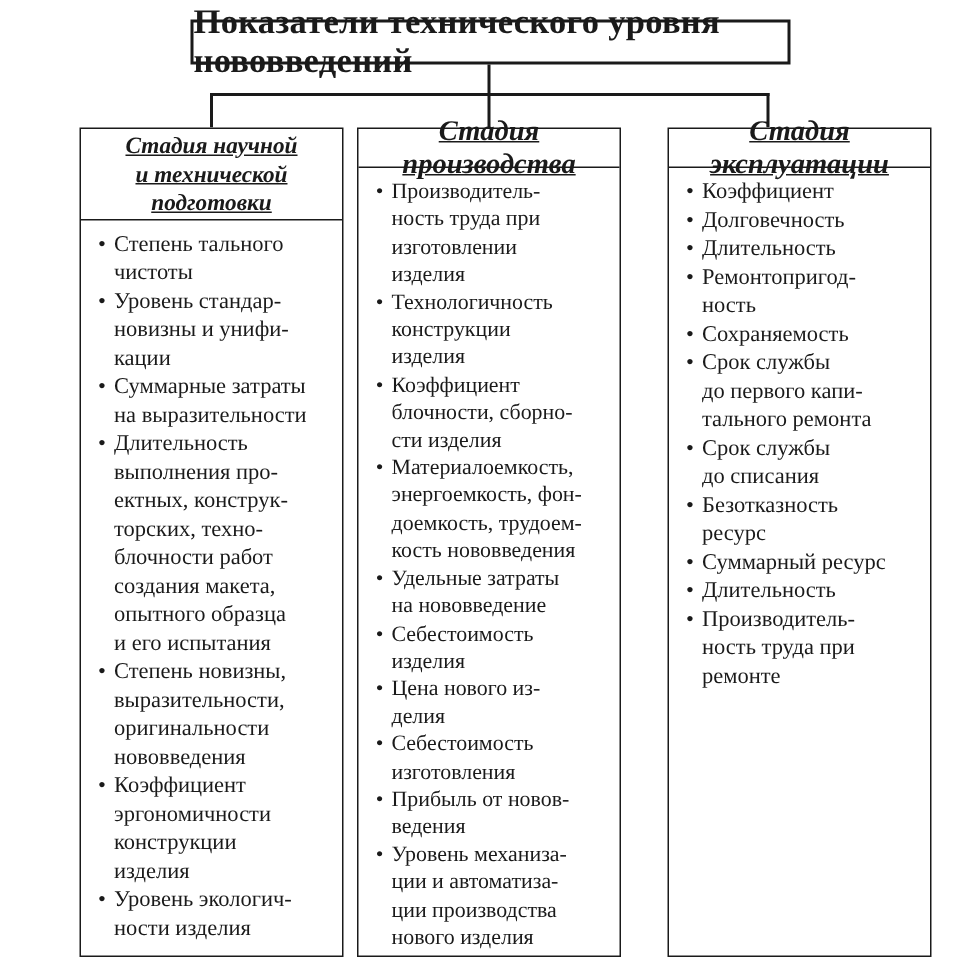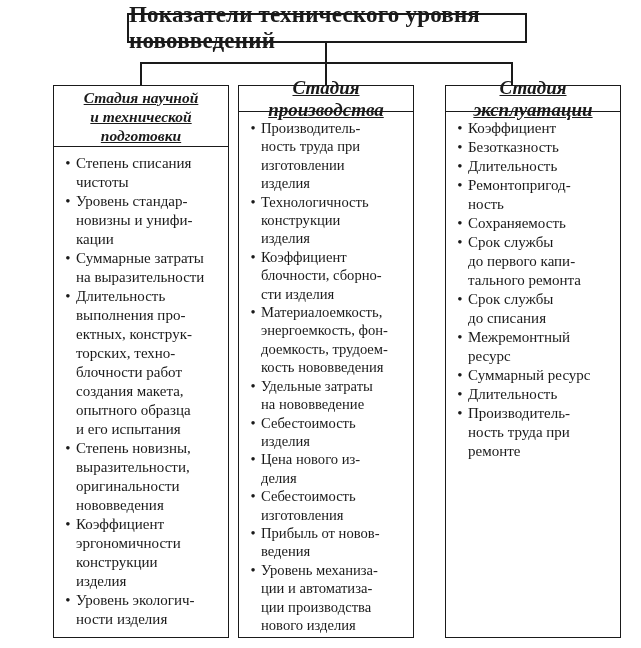--- a/index.html
+++ b/index.html
@@ -95,21 +95,21 @@
   <div class="line drop2"></div>
   <div class="line drop3"></div>
 
   <div class="column col-1">
     <div class="column-header">Стадия научной
 и технической
 подготовки</div>
     <ul class="column-items">
         <li class="item">
           <span class="bullet">•</span>
-          <span class="item-text">Степень списания
+          <span class="item-text">Степень тального
 чистоты</span>
         </li>
         <li class="item">
           <span class="bullet">•</span>
           <span class="item-text">Уровень стандар-
 новизны и унифи-
 кации</span>
         </li>
         <li class="item">
           <span class="bullet">•</span>
@@ -215,21 +215,21 @@
 
   <div class="column col-3">
     <div class="column-header">Стадия эксплуатации</div>
     <ul class="column-items">
         <li class="item">
           <span class="bullet">•</span>
           <span class="item-text">Коэффициент</span>
         </li>
         <li class="item">
           <span class="bullet">•</span>
-          <span class="item-text">Безотказность</span>
+          <span class="item-text">Долговечность</span>
         </li>
         <li class="item">
           <span class="bullet">•</span>
           <span class="item-text">Длительность</span>
         </li>
         <li class="item">
           <span class="bullet">•</span>
           <span class="item-text">Ремонтопригод-
 ность</span>
         </li>
@@ -243,21 +243,21 @@
 до первого капи-
 тального ремонта</span>
         </li>
         <li class="item">
           <span class="bullet">•</span>
           <span class="item-text">Срок службы
 до списания</span>
         </li>
         <li class="item">
           <span class="bullet">•</span>
-          <span class="item-text">Межремонтный
+          <span class="item-text">Безотказность
 ресурс</span>
         </li>
         <li class="item">
           <span class="bullet">•</span>
           <span class="item-text">Суммарный ресурс</span>
         </li>
         <li class="item">
           <span class="bullet">•</span>
           <span class="item-text">Длительность</span>
         </li>

